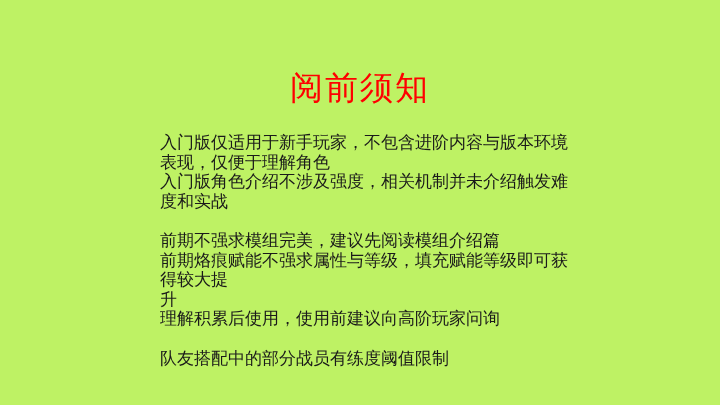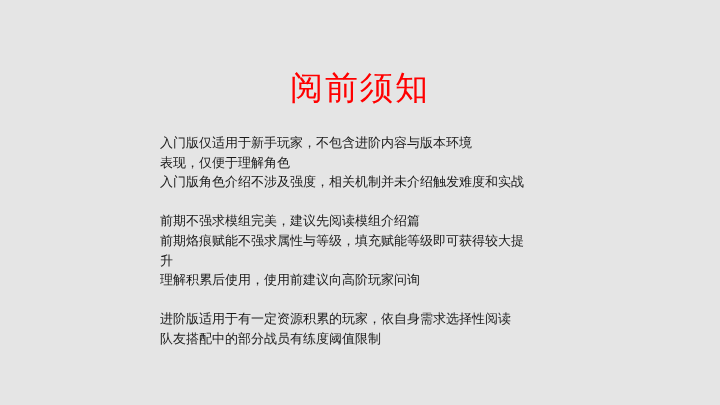--- a/index.html
+++ b/index.html
@@ -32,39 +32,39 @@
     letter-spacing: 2px;
     font-family: "DejaVu Sans", "Liberation Sans", sans-serif;
     white-space: nowrap;
   }
   .body-block {
     position: absolute;
     left: 160px;
     top: 133px;
     width: 412px;
     color: #1a1a1a;
-    font-size: 13px;
+    font-size: 17px;
     line-height: 19.6px;
     font-family: "DejaVu Sans", "Liberation Sans", sans-serif;
   }
   .para {
     margin: 0;
     padding: 0;
   }
   .spacer {
     height: 19.6px;
   }
   .line {
     display: block;
   }
 </style>
 </head>
 <body>
 
-<div class="slide" style="background: #e5e5e5; padding-left: 35px;">
+<div class="slide" style="background: #bef264; padding-left: 35px;">
 
   <div class="slide-title" style="color: rgb(255, 0, 0);">阅前须知</div>
 
   <div class="body-block" style="color: rgb(26, 26, 26);">
 
     <p class="para">
       <span class="line">入门版仅适用于新手玩家，不包含进阶内容与版本环境</span>
       <span class="line">表现，仅便于理解角色</span>
       <span class="line">入门版角色介绍不涉及强度，相关机制并未介绍触发难度和实战</span>
     </p>
@@ -74,18 +74,17 @@
     <p class="para">
       <span class="line">前期不强求模组完美，建议先阅读模组介绍篇</span>
       <span class="line">前期烙痕赋能不强求属性与等级，填充赋能等级即可获得较大提</span>
       <span class="line">升</span>
       <span class="line">理解积累后使用，使用前建议向高阶玩家问询</span>
     </p>
 
     <div class="spacer"></div>
 
     <p class="para">
-      <span class="line">进阶版适用于有一定资源积累的玩家，依自身需求选择性阅读</span>
       <span class="line">队友搭配中的部分战员有练度阈值限制</span>
     </p>
 
   </div>
 </div>
 
 </body></html>

